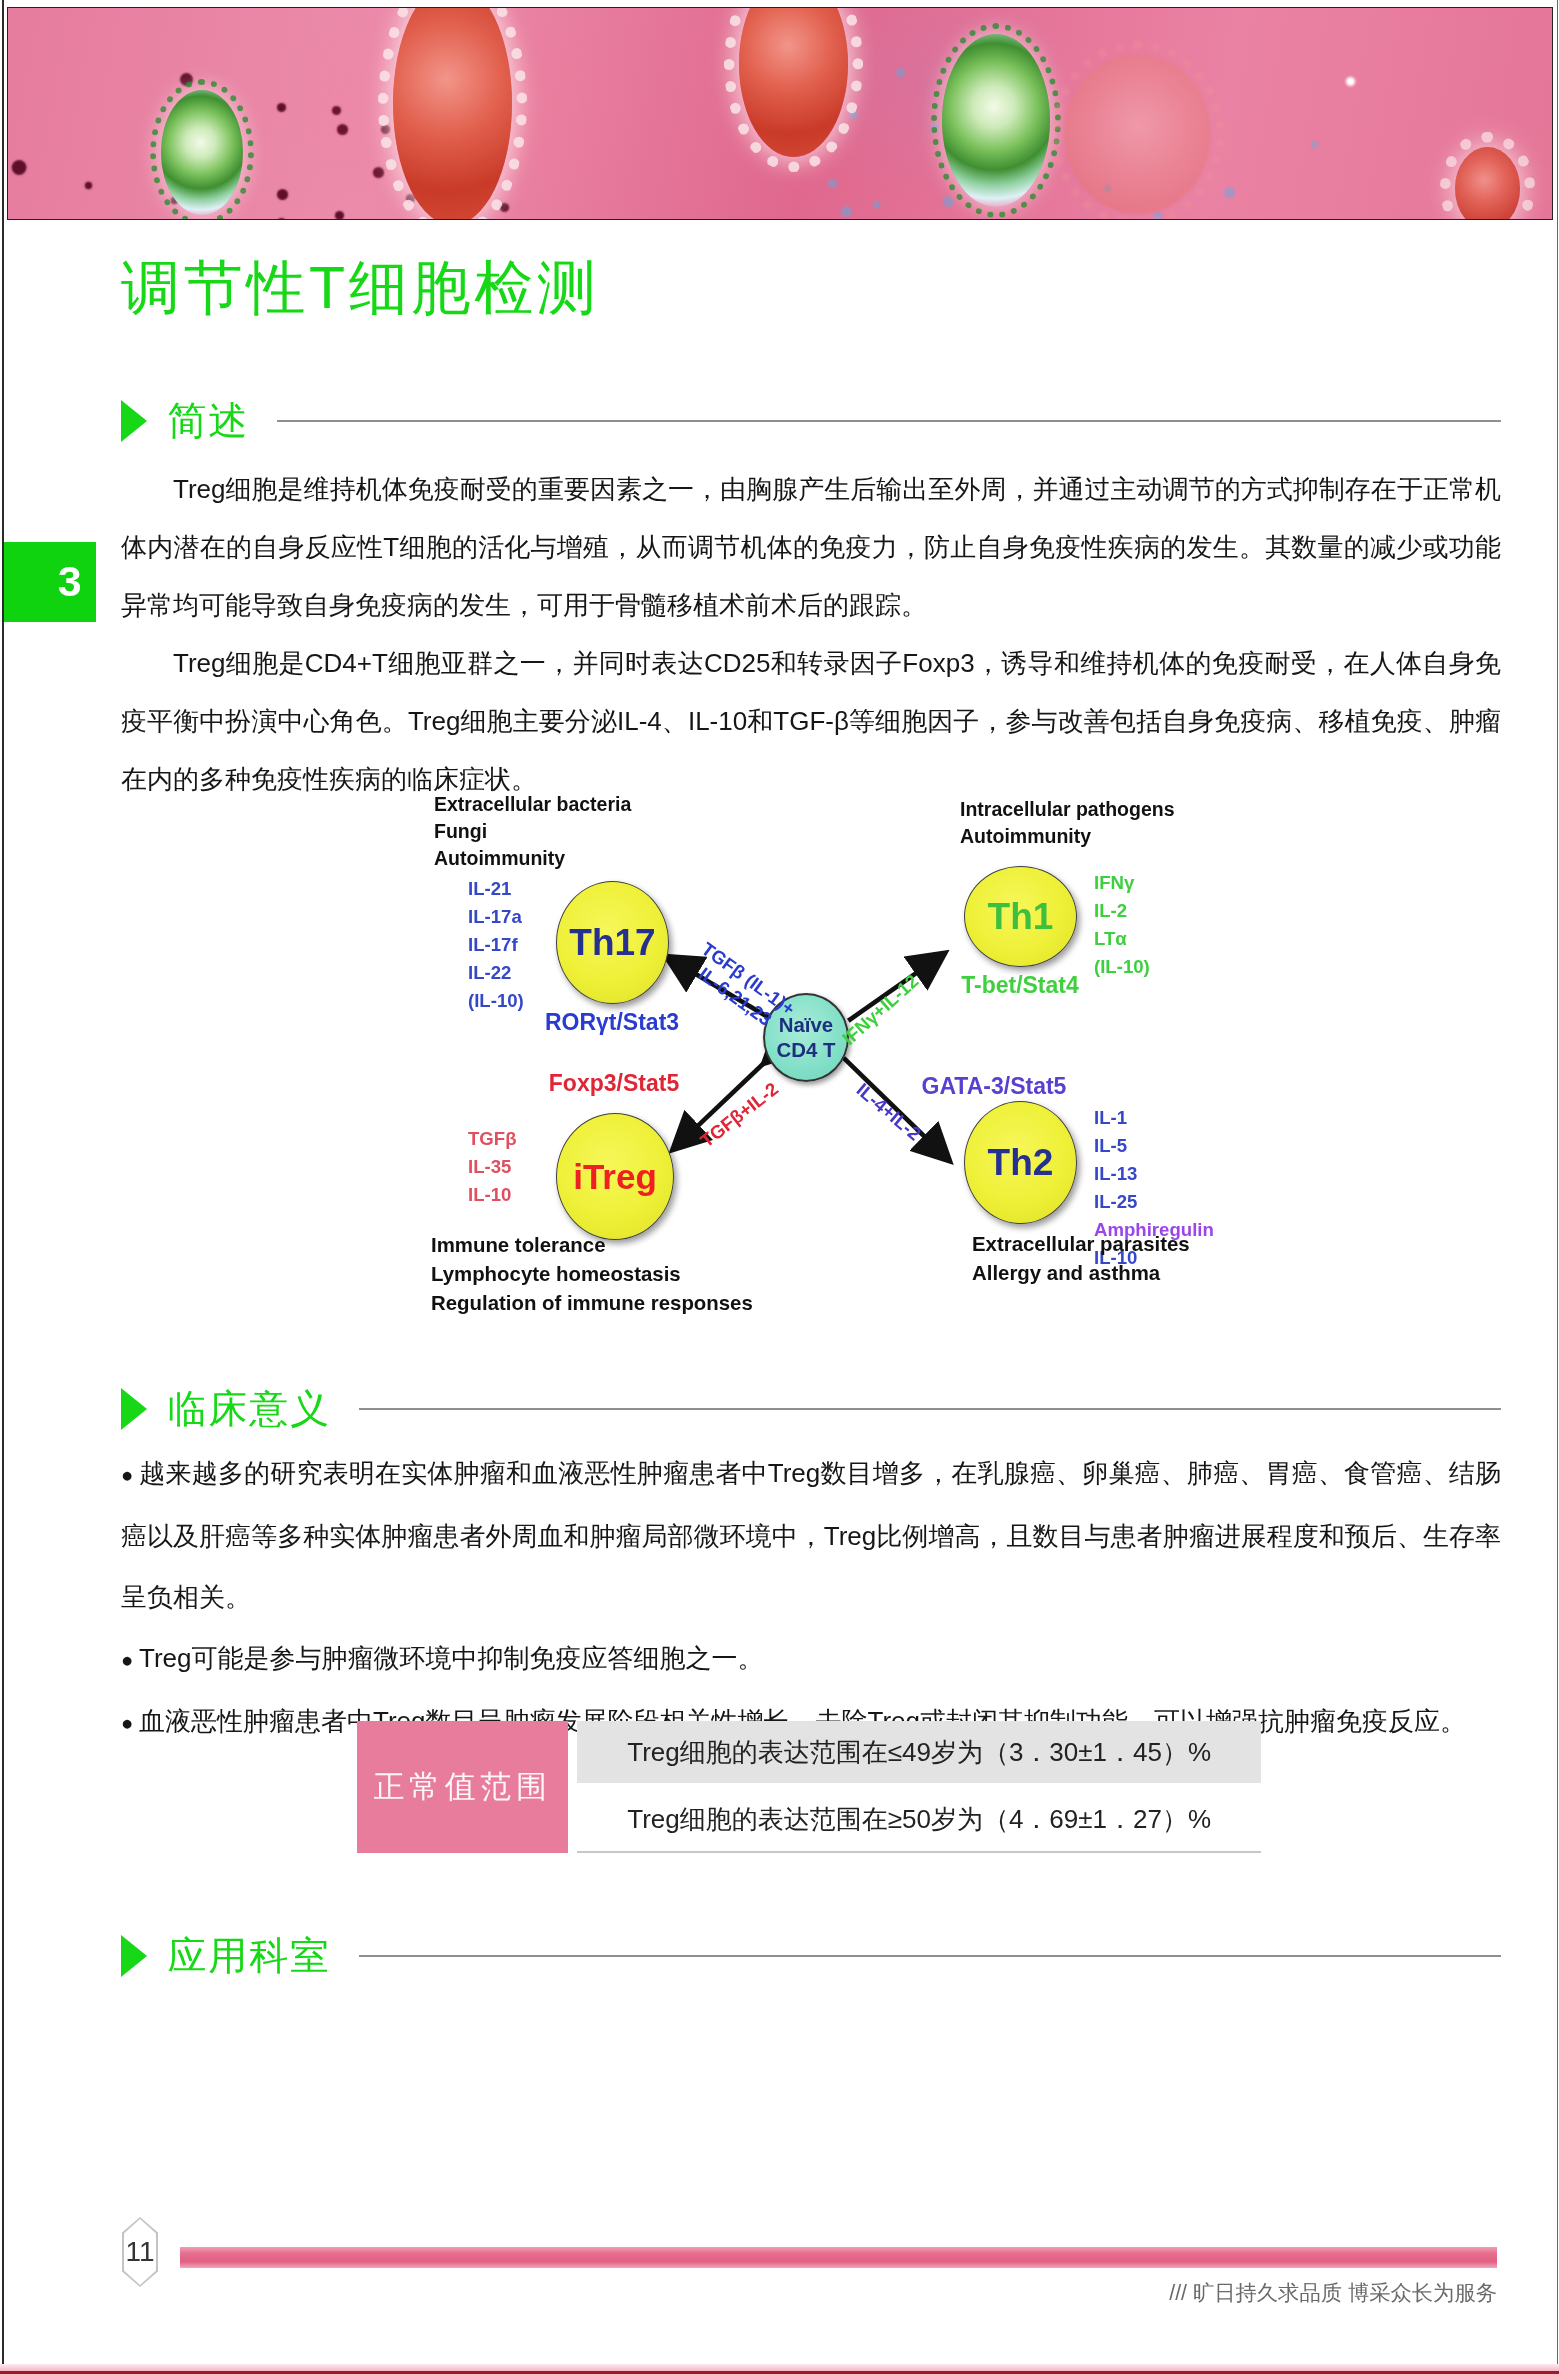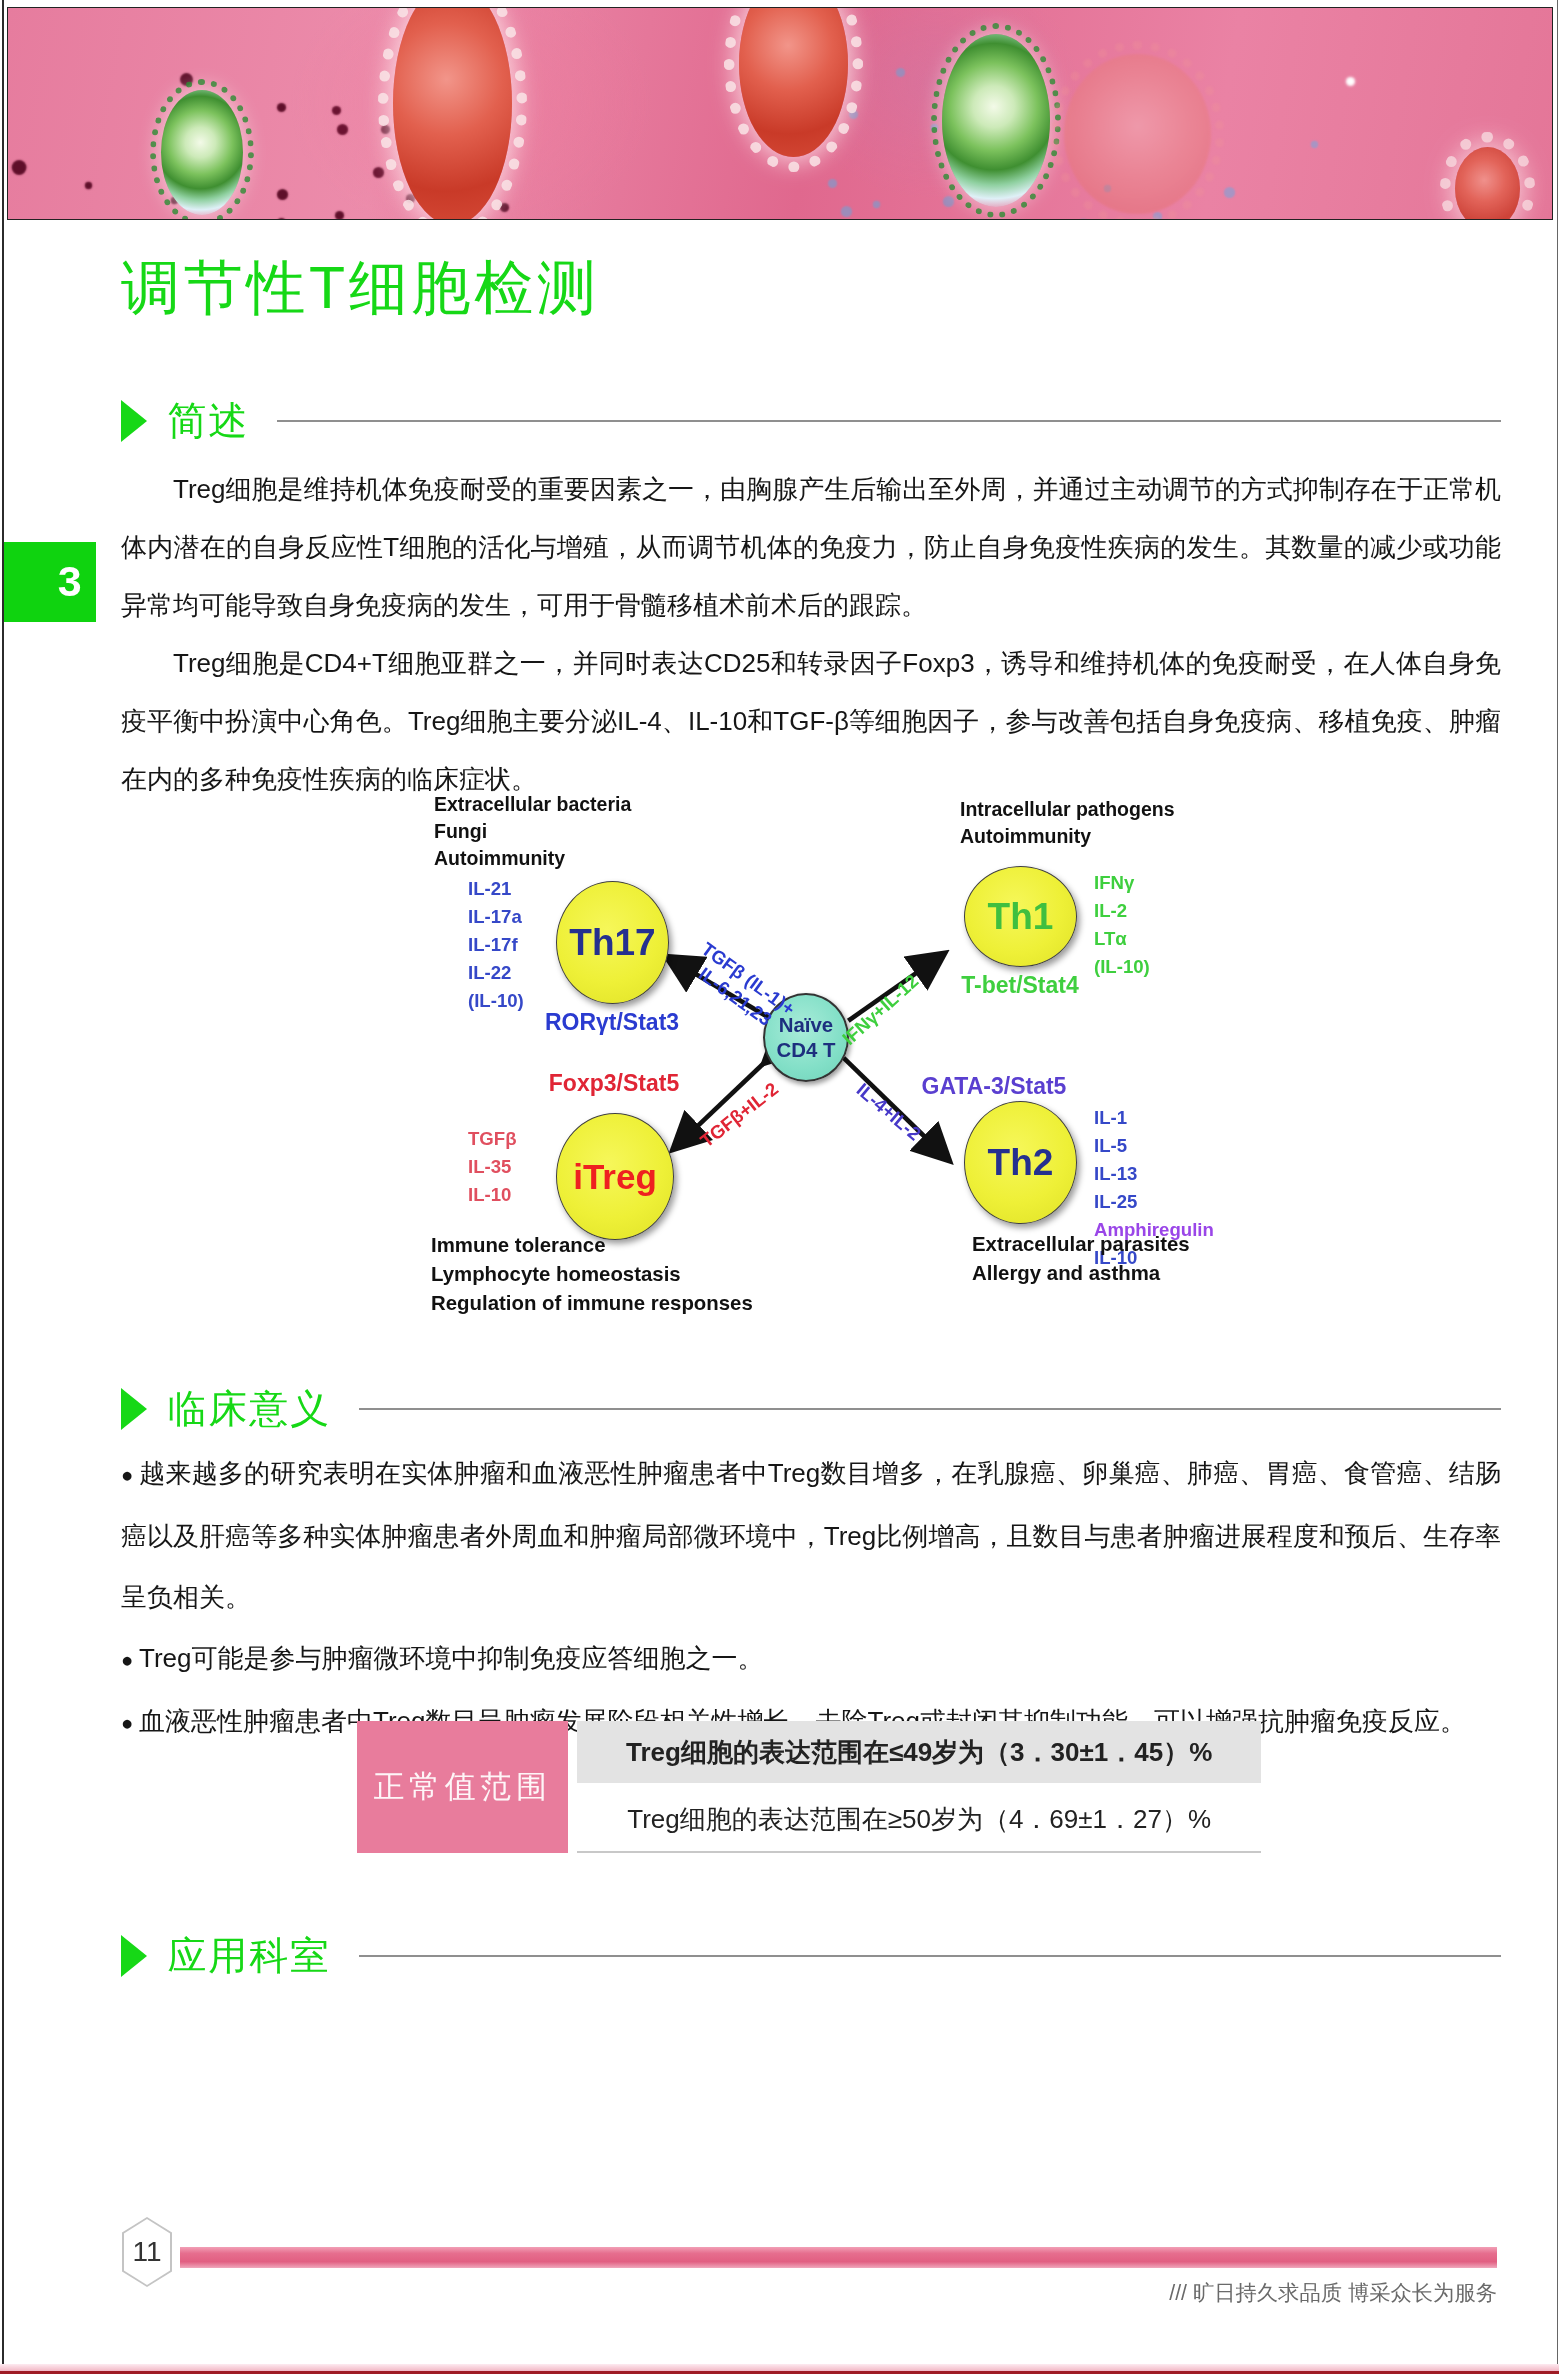--- a/index.html
+++ b/index.html
@@ -91,26 +91,26 @@
   .alabel-lr{left:425px;top:317px;width:167px;color:#4638c8;transform:rotate(40deg);}
   .outcome{font-size:20.4px;line-height:29px;color:#111;}
   .arrow-svg{position:absolute;left:0;top:0;}
 
   
   .range{position:absolute;left:357px;top:1721px;width:904px;height:132px;display:flex;}
   .range-label{width:211px;background:var(--pink);color:rgba(255,255,255,.93);font-size:31px;letter-spacing:4.6px;
     display:flex;align-items:center;justify-content:center;}
   .range-rows{flex:1;margin-left:9.3px;display:flex;flex-direction:column;border-bottom:2.8px solid #c8c8c8;box-sizing:border-box;}
   .range-row{flex:1;display:flex;align-items:center;justify-content:center;font-size:26px;color:#222;}
-  .range-row:first-child{background:#e3e3e3;margin-bottom:5.6px;font-weight:bold;}
+  .range-row:first-child{background:#e3e3e3;margin-bottom:5.6px;}
 
   .departments{position:absolute;left:121px;top:2015px;font-size:26px;color:#161616;}
 
   
-  .badge{position:absolute;left:122px;top:2217px;width:50px;height:70px;
+  .badge{position:absolute;left:122px;top:2217px;width:36px;height:70px;
     clip-path:polygon(50% 0%,100% 22%,100% 78%,50% 100%,0% 78%,0% 22%);background:#c4c4c4;}
   .badge-in{position:absolute;inset:1.9px;clip-path:polygon(50% 0%,100% 22%,100% 78%,50% 100%,0% 78%,0% 22%);
     background:#fff;display:flex;align-items:center;justify-content:center;font-size:28px;color:#333;}
   .footer-bar{position:absolute;left:180px;top:2247px;width:1317px;height:21.3px;
     background:linear-gradient(180deg,#f29fb6 0%,#e66e8e 30%,#e25f82 70%,#f0a8bc 100%);}
   .slogan{position:absolute;left:557px;right:62px;top:2278px;text-align:right;font-size:21.3px;color:#6a6a6a;}
 </style>
 </head>
 <body>
 

